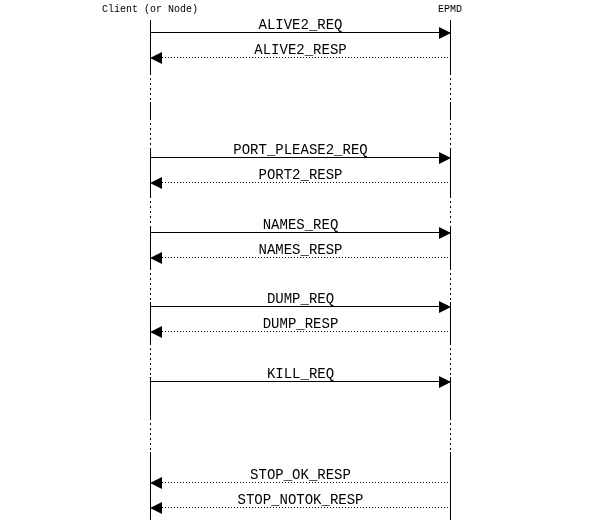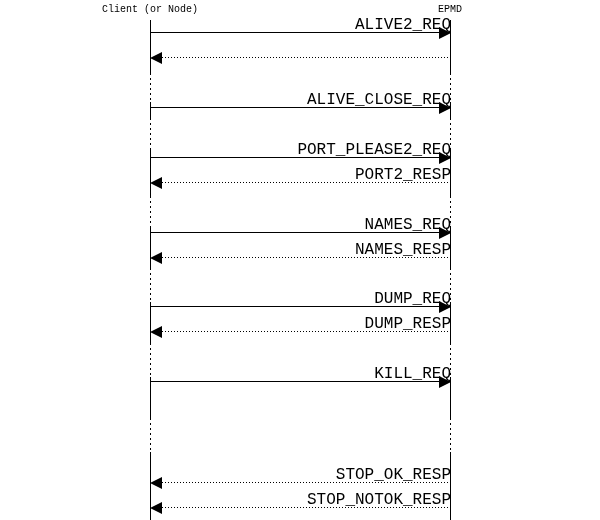--- a/index.html
+++ b/index.html
@@ -23,21 +23,21 @@
   
   .seg { position: absolute; width: 1px; }
   .seg.solid { background: #000000; }
   .seg.dotted { background: repeating-linear-gradient(180deg, #000000 0 2px, transparent 2px 5px); }
   .ll-client { left: 150px; }
   .ll-epmd  { left: 450px; }
   
   .msg { position: absolute; left: 150px; width: 301px; height: 14px; }
   .msg .lbl {
     position: absolute; left: 0; right: 0; bottom: 2px;
-    text-align: right; font-size: 16px; line-height: 11px; white-space: pre;
+    text-align: center; font-size: 14px; line-height: 11px; white-space: pre;
   }
   .msg .line { position: absolute; left: 0; right: 0; bottom: 0; height: 1px; }
   .line.solid  { background: #000000; }
   .line.dotted { background: repeating-linear-gradient(90deg, #000000 0 1px, transparent 1px 3px); }
   .ah { position: absolute; width: 0; height: 0; border-top: 6px solid transparent; border-bottom: 6px solid transparent; bottom: -6px; }
   .ah.right { right: 0; border-left: 12px solid #000000; }
   .ah.left  { left: 0;  border-right: 12px solid #000000; }
 </style>
 </head>
 <body>
@@ -75,29 +75,25 @@
   <div class="seg dotted ll-epmd" style="top:418px;height:34px"></div>
   <div class="seg solid ll-epmd" style="top:452px;height:68px"></div>
 
   <div class="msg" style="top:19px">
     <div class="lbl">ALIVE2_REQ</div>
     <div class="line solid"></div>
     <div class="ah right"></div>
   </div>
 
   <div class="msg" style="top:44px">
+    <div class="lbl">ALIVE2_RESP</div>
     <div class="line dotted"></div>
     <div class="ah left"></div>
   </div>
 
-  <div class="msg" style="top:94px">
-    <div class="lbl">ALIVE_CLOSE_REQ</div>
-    <div class="line solid"></div>
-    <div class="ah right"></div>
-  </div>
 
   <div class="msg" style="top:144px">
     <div class="lbl">PORT_PLEASE2_REQ</div>
     <div class="line solid"></div>
     <div class="ah right"></div>
   </div>
 
   <div class="msg" style="top:169px">
     <div class="lbl">PORT2_RESP</div>
     <div class="line dotted"></div>

